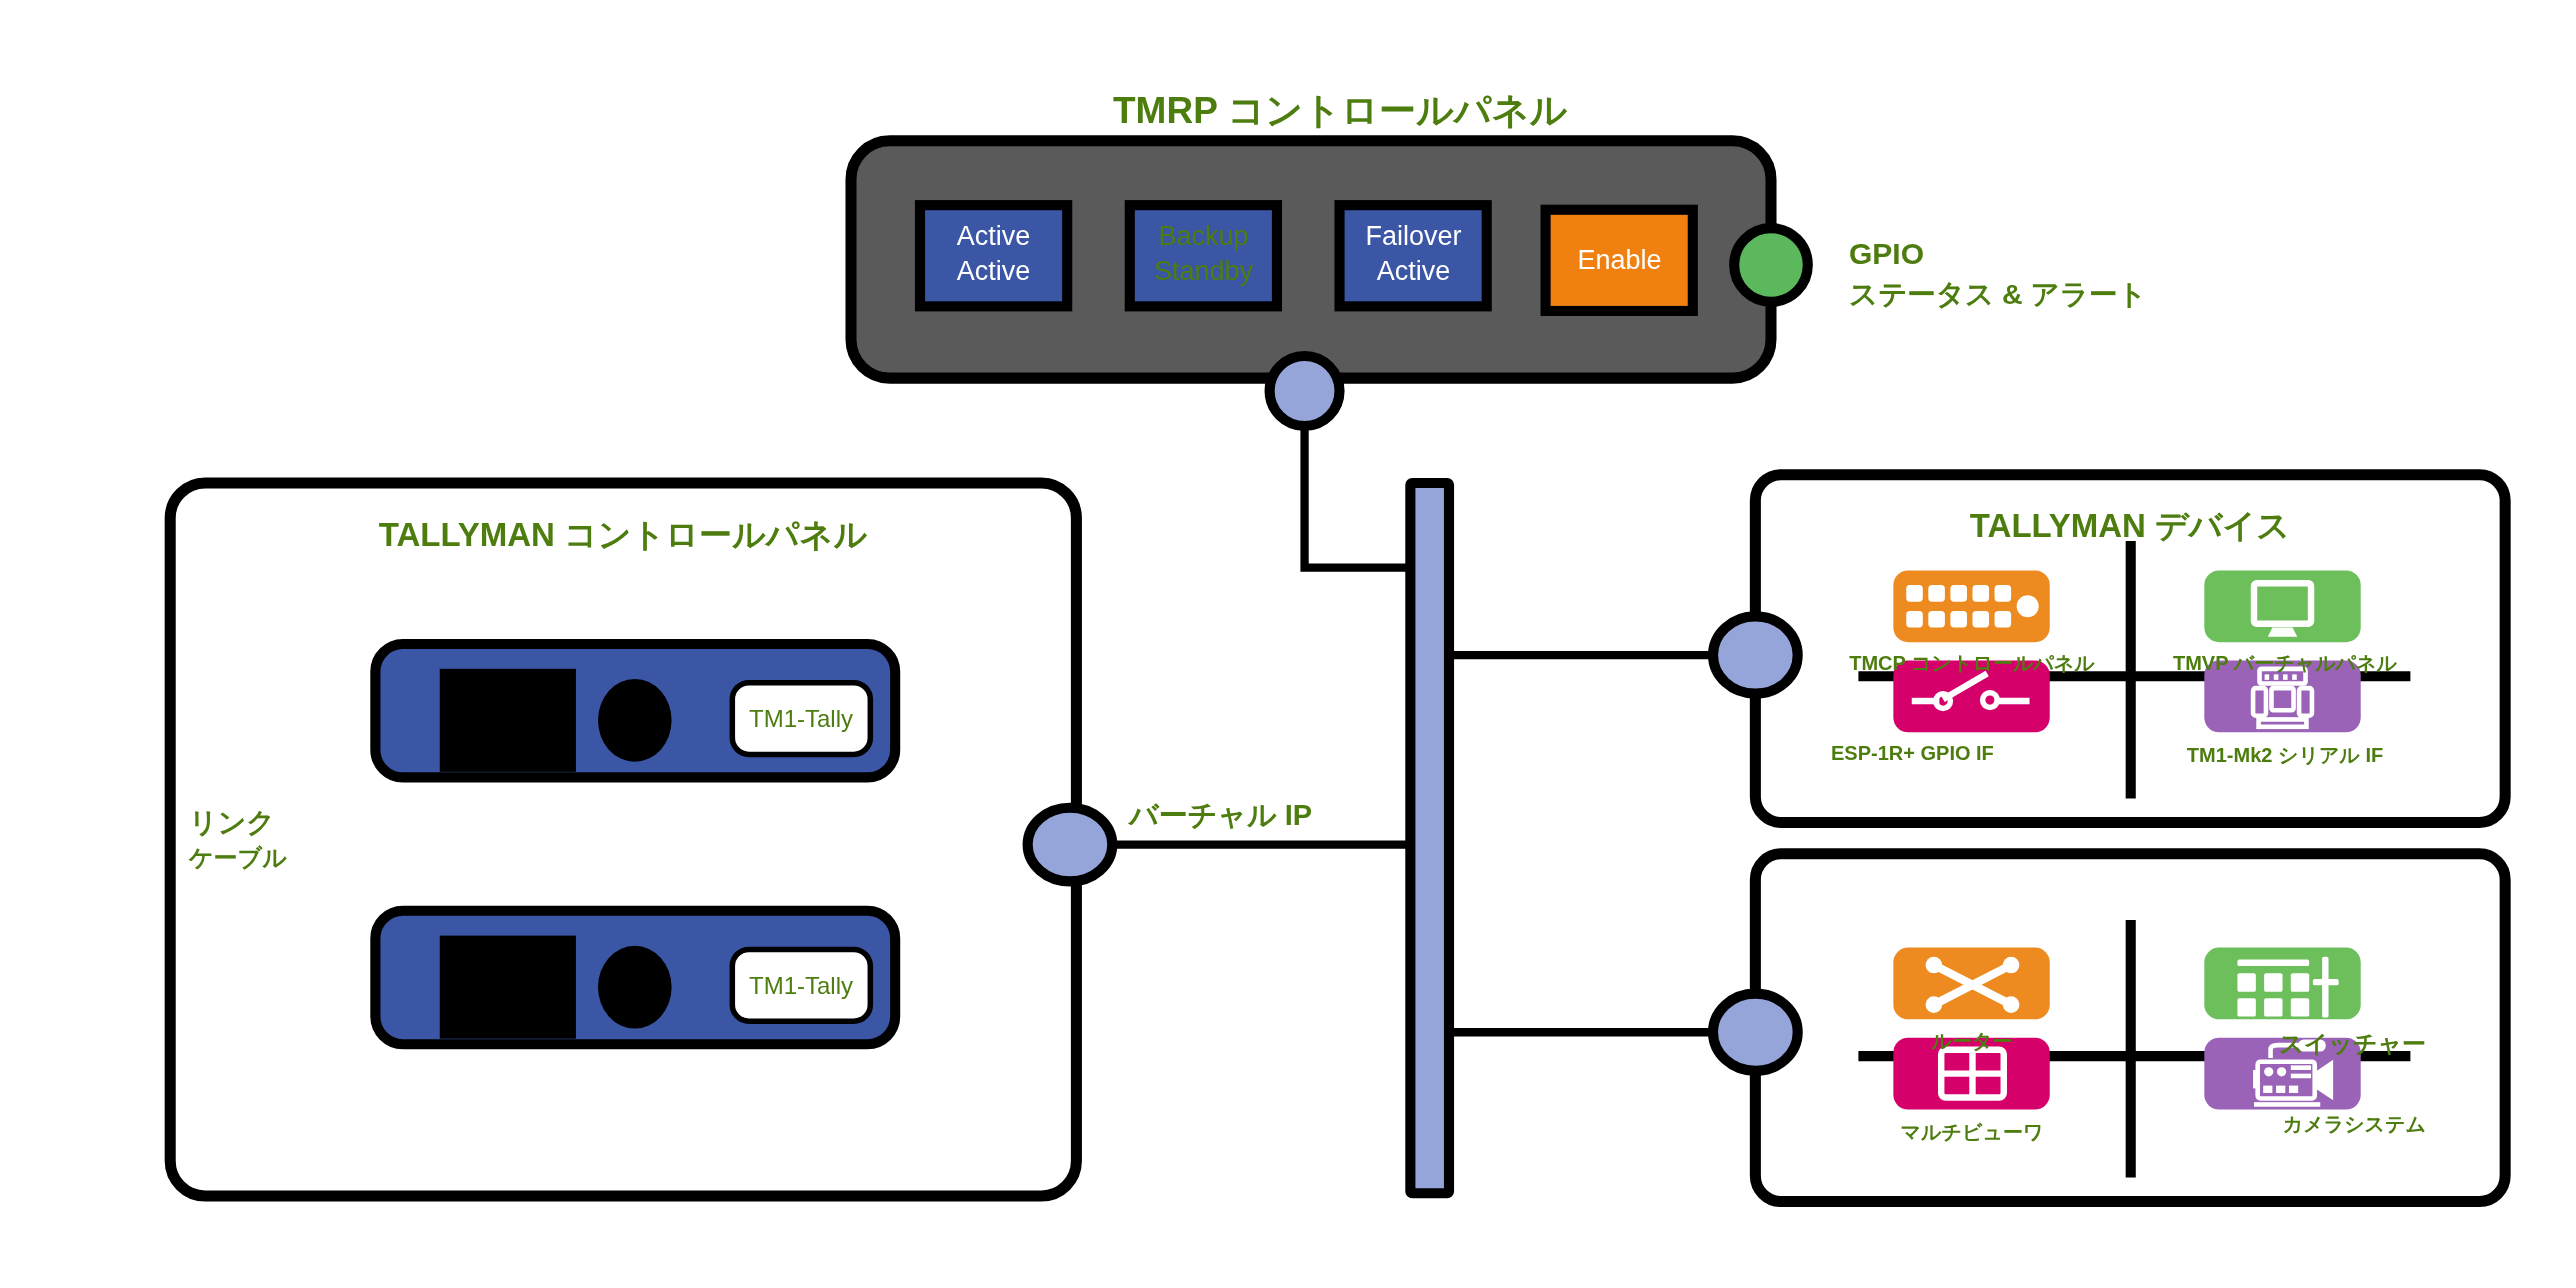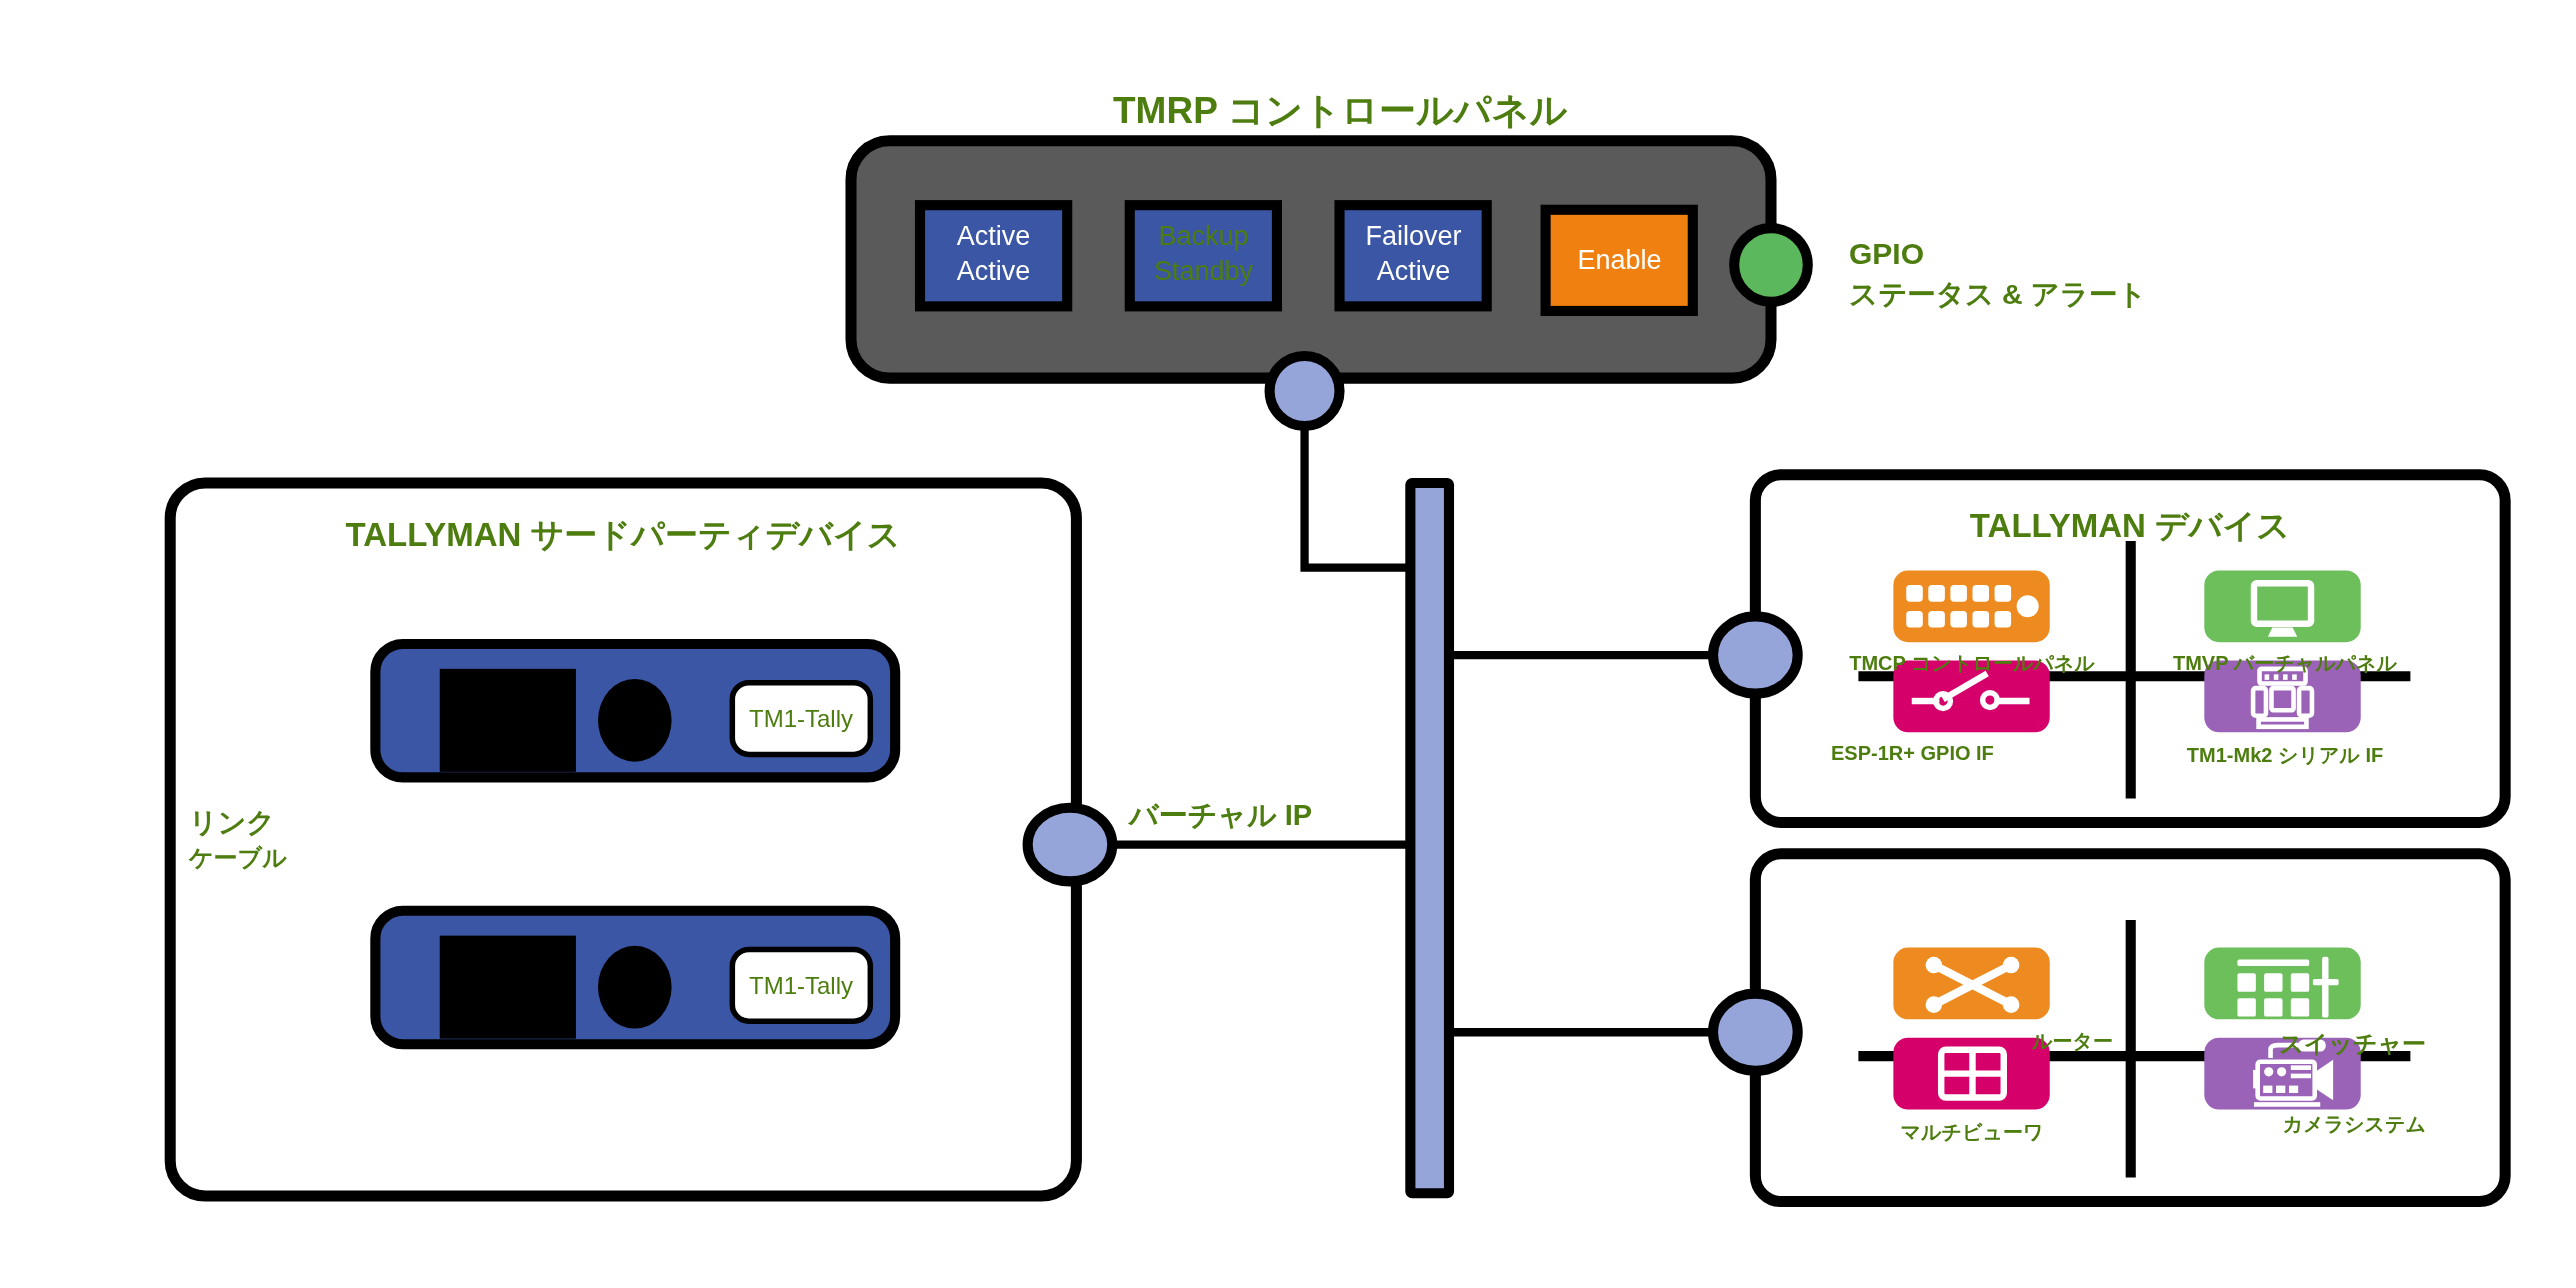--- a/index.html
+++ b/index.html
@@ -205,35 +205,35 @@
   <span>Failover</span><br>
   <span>Active</span>
 </div>
 <div class="lbl" style="left:1546px;top:245px;width:147px;text-align:center;font-size:27px;color:#fff;font-weight:normal;">
   <span>Enable</span>
 </div>
 
 <div class="lbl" style="left:1849px;top:237px;font-size:30px;">GPIO</div>
 <div class="lbl" style="left:1849px;top:276px;font-size:28.5px;">ステータス &amp; アラート</div>
 
-<div class="lbl" style="left:170px;top:513px;width:906px;text-align:center;font-size:33px;">TALLYMAN サードパーティデバイス</div>
+<div class="lbl" style="left:170px;top:513px;width:906px;text-align:center;font-size:33px;">TALLYMAN コントロールパネル</div>
 
 <div class="lbl" style="left:189px;top:804px;font-size:28px;">リンク</div>
 <div class="lbl" style="left:189px;top:842px;font-size:24px;">ケーブル</div>
 
 <div class="lbl" style="left:732px;top:705px;width:138px;text-align:center;font-size:24px;font-weight:normal;">TM1-Tally</div>
 <div class="lbl" style="left:732px;top:972px;width:138px;text-align:center;font-size:24px;font-weight:normal;">TM1-Tally</div>
 
 <div class="lbl" style="left:1129px;top:796px;font-size:29px;">バーチャル IP</div>
 
 <div class="lbl" style="left:1755px;top:504px;width:750px;text-align:center;font-size:33px;">TALLYMAN デバイス</div>
 <div class="lbl" style="left:1831px;top:650px;width:282px;text-align:center;font-size:20px;">TMCP コントロールパネル</div>
 <div class="lbl" style="left:2144px;top:650px;width:282px;text-align:center;font-size:20px;">TMVP バーチャルパネル</div>
 <div class="lbl" style="left:1831px;top:742px;width:282px;text-align:left;font-size:20px;">ESP-1R+ GPIO IF</div>
 <div class="lbl" style="left:2144px;top:742px;width:282px;text-align:center;font-size:20px;">TM1-Mk2 シリアル IF</div>
 
-<div class="lbl" style="left:1831px;top:1028px;width:282px;text-align:right;font-size:20px;">ルーター</div>
+<div class="lbl" style="left:1831px;top:1028px;width:282px;text-align:center;font-size:20px;">ルーター</div>
 <div class="lbl" style="left:2144px;top:1028px;width:282px;text-align:right;font-size:24px;">スイッチャー</div>
 <div class="lbl" style="left:1831px;top:1119px;width:282px;text-align:center;font-size:20px;">マルチビューワ</div>
 <div class="lbl" style="left:2144px;top:1067px;width:282px;text-align:right;font-size:20px;margin-top:44px;">カメラシステム</div>
 
 </div>
 
 
 </body></html>

